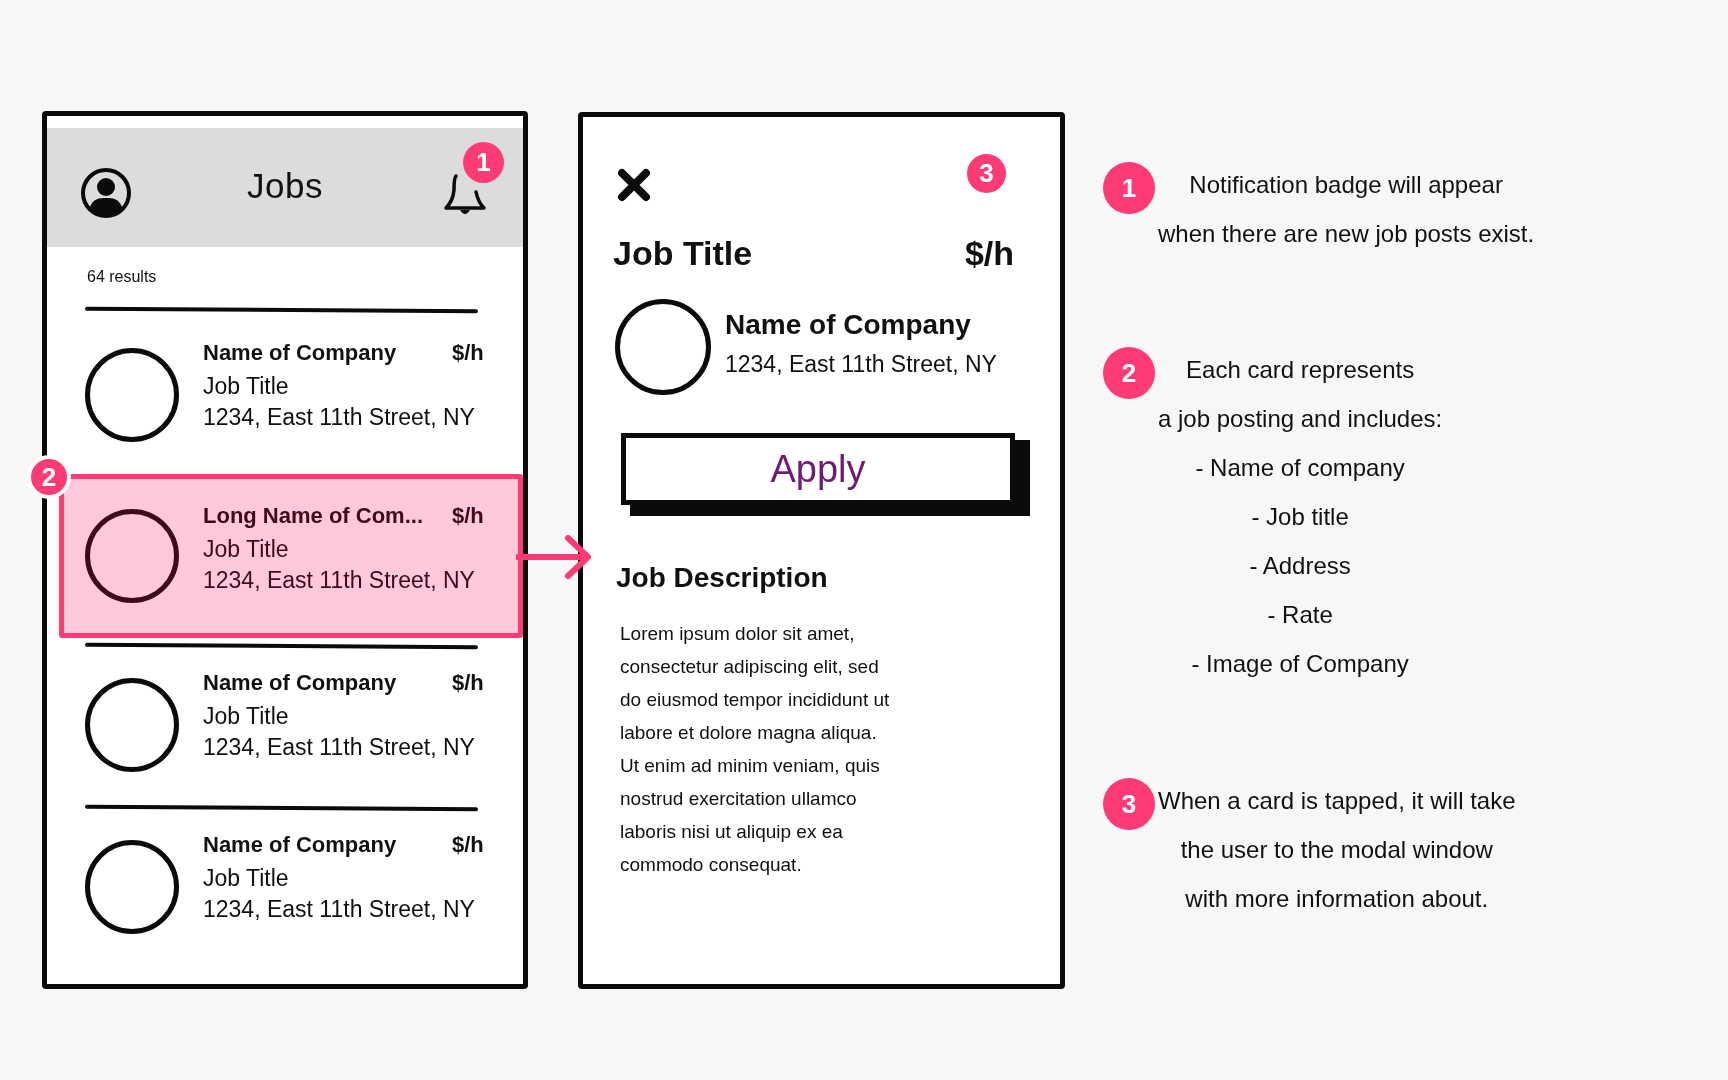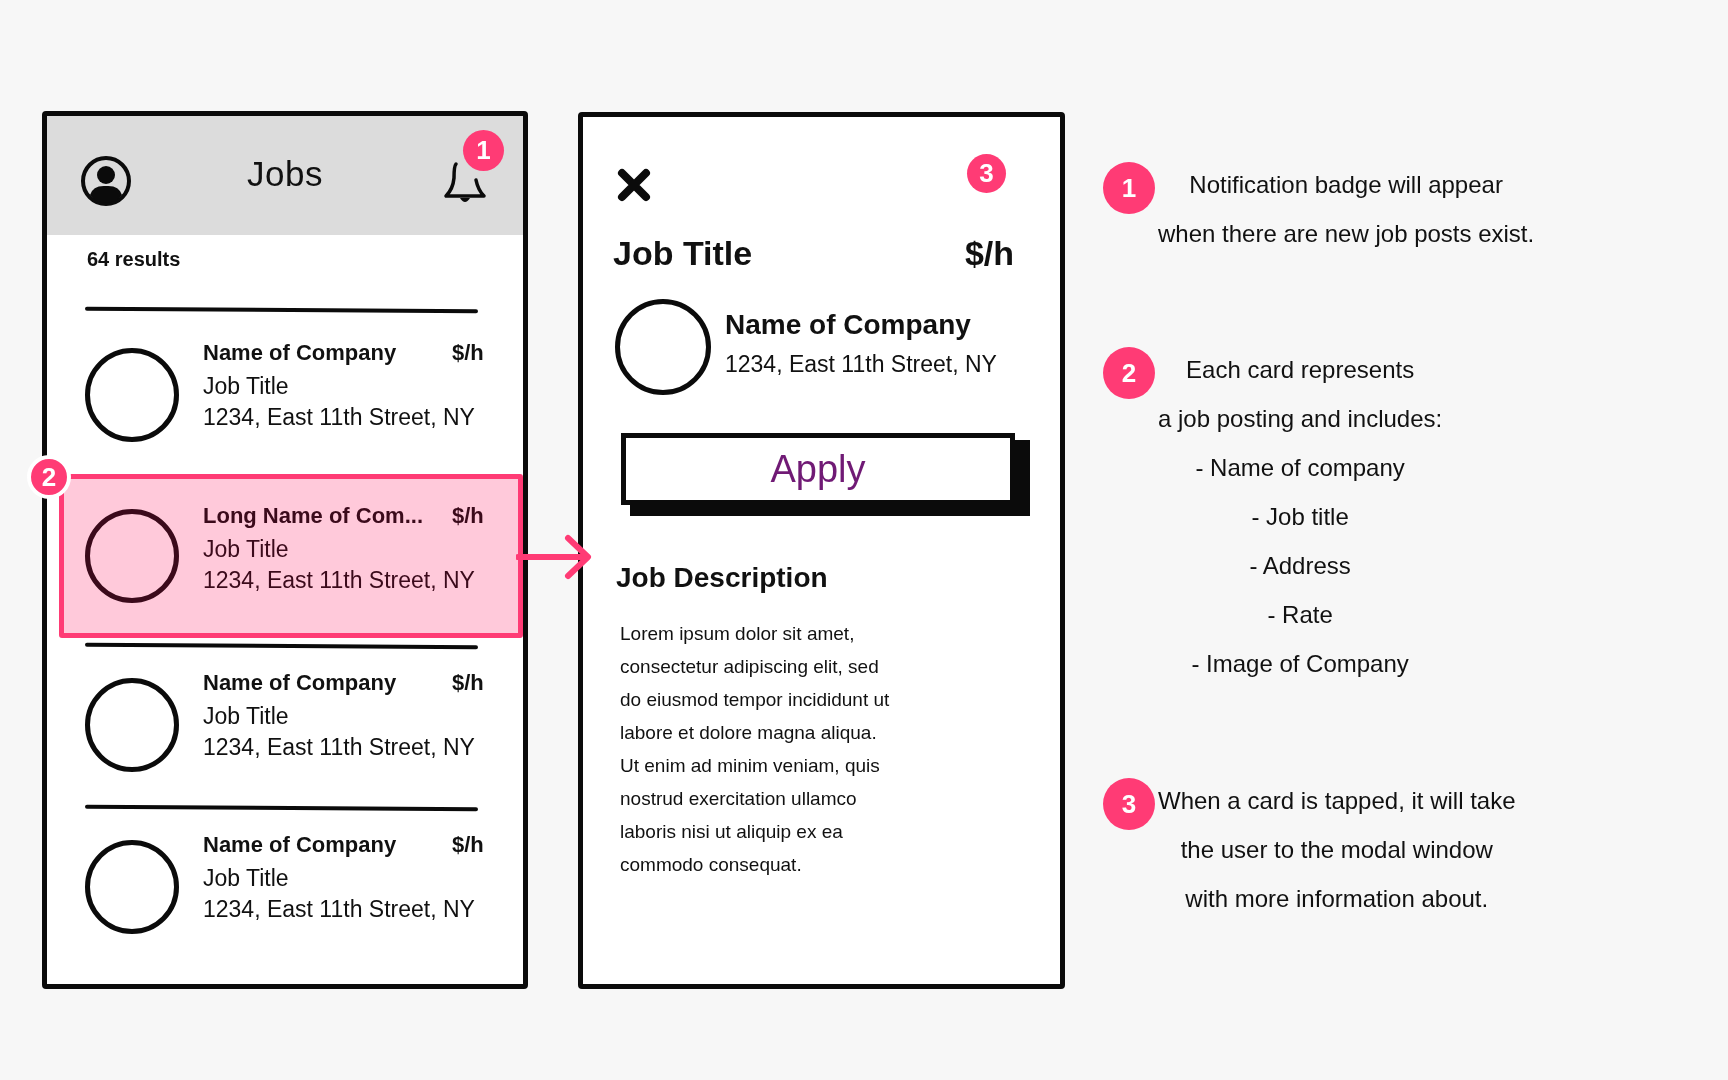--- a/index.html
+++ b/index.html
@@ -4,28 +4,28 @@
 <style>
   * { box-sizing: border-box; margin: 0; padding: 0; }
   html, body { width: 1728px; height: 1080px; overflow: hidden; }
   body { background: #f7f7f7; font-family: "Liberation Sans", "DejaVu Sans", sans-serif; color: #111; position: relative; }
 
   .frame { position: absolute; background: #fff; border: 5px solid #0b0b0b; border-radius: 4px; overflow: hidden; }
   #phone { left: 42px; top: 111px; width: 486px; height: 878px; }
   #modal { left: 578px; top: 112px; width: 487px; height: 877px; }
 
   
-  .phone-header { position: absolute; left: 0; top: 0; width: 100%; height: 119px; background: #dcdcdc; }
+  .phone-header { position: absolute; left: 0; top: 12px; width: 100%; height: 119px; background: #dcdcdc; }
   .avatar-icon { position: absolute; left: 33px; top: 39px; width: 52px; height: 52px; }
   .header-title { position: absolute; left: 0; right: 0; top: 38px; text-align: center; font-size: 35px; letter-spacing: 0.5px; }
   .bell-icon { position: absolute; left: 393px; top: 40px; width: 50px; height: 52px; }
   .num-badge { position: absolute; border-radius: 50%; background: #ff3b75; color: #fff; font-weight: bold; display: flex; align-items: center; justify-content: center; }
   .header-badge { left: 416px; top: 14px; width: 41px; height: 41px; font-size: 26px; }
 
-  .results-count { position: absolute; left: 40px; top: 132px; font-size: 20px; font-weight: bold; }
+  .results-count { position: absolute; left: 40px; top: 152px; font-size: 16px; font-weight: normal; }
   .sketch-line { position: absolute; height: 4px; background: #0b0b0b; border-radius: 3px; transform: skewY(0.4deg); }
 
   .job-card { position: absolute; left: 0; width: 100%; height: 150px; }
   .job-card.highlighted { left: 12px; width: 464px; height: 164px; background: #ffc9da; border: 5px solid #ff3b75; border-radius: 3px; padding-left: 16px; }
   .logo-circle { position: absolute; width: 94px; height: 94px; border: 5px solid #0b0b0b; border-radius: 50%; }
   .job-card.highlighted .logo-circle { border-color: #3b0a1b; }
   .card-company { position: absolute; font-size: 22px; font-weight: bold; white-space: nowrap; }
   .card-rate { position: absolute; font-size: 22px; font-weight: bold; }
   .card-title, .card-address { position: absolute; font-size: 23px; white-space: nowrap; }
   .job-card.highlighted .card-company, .job-card.highlighted .card-rate,

